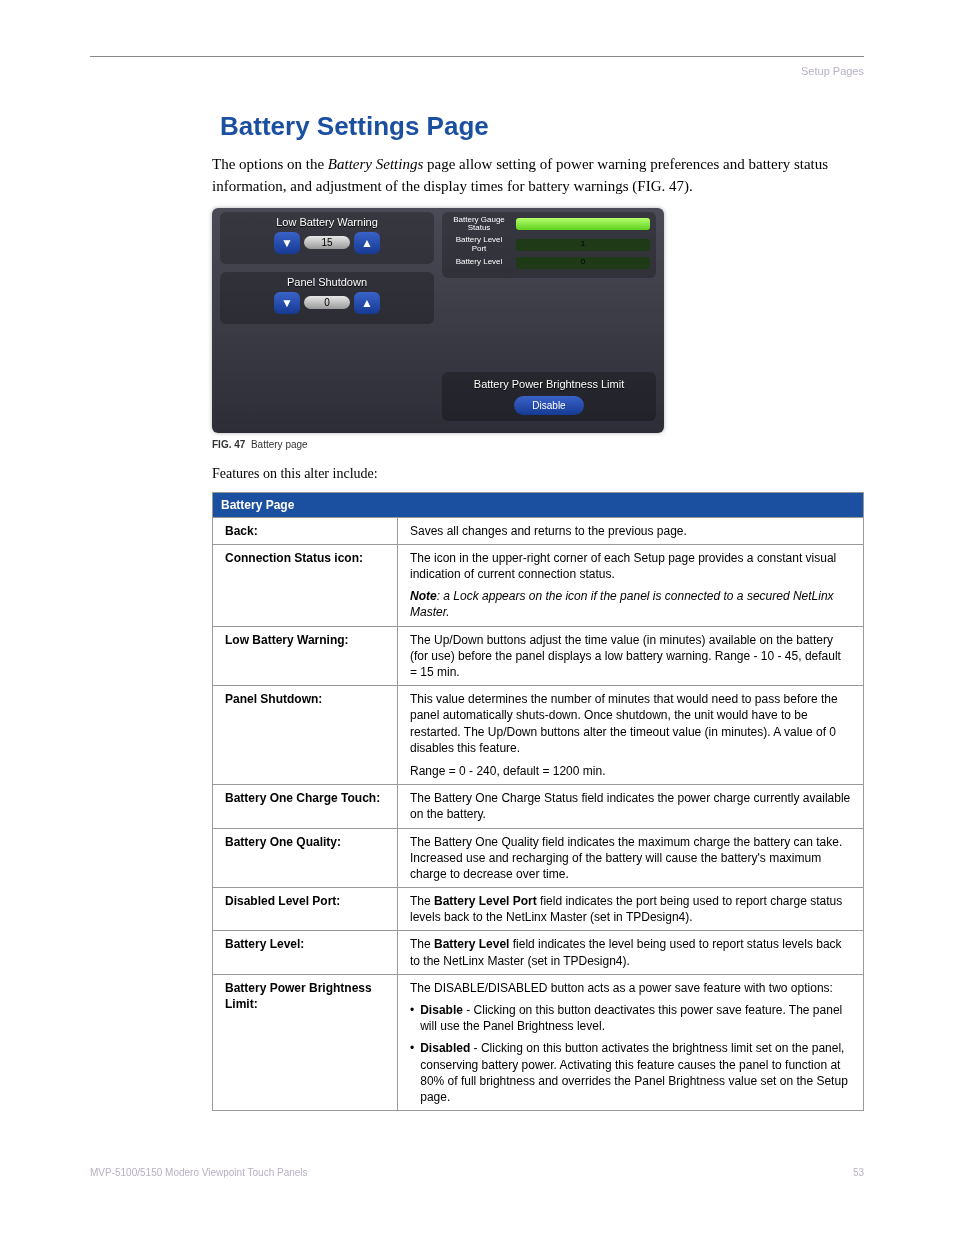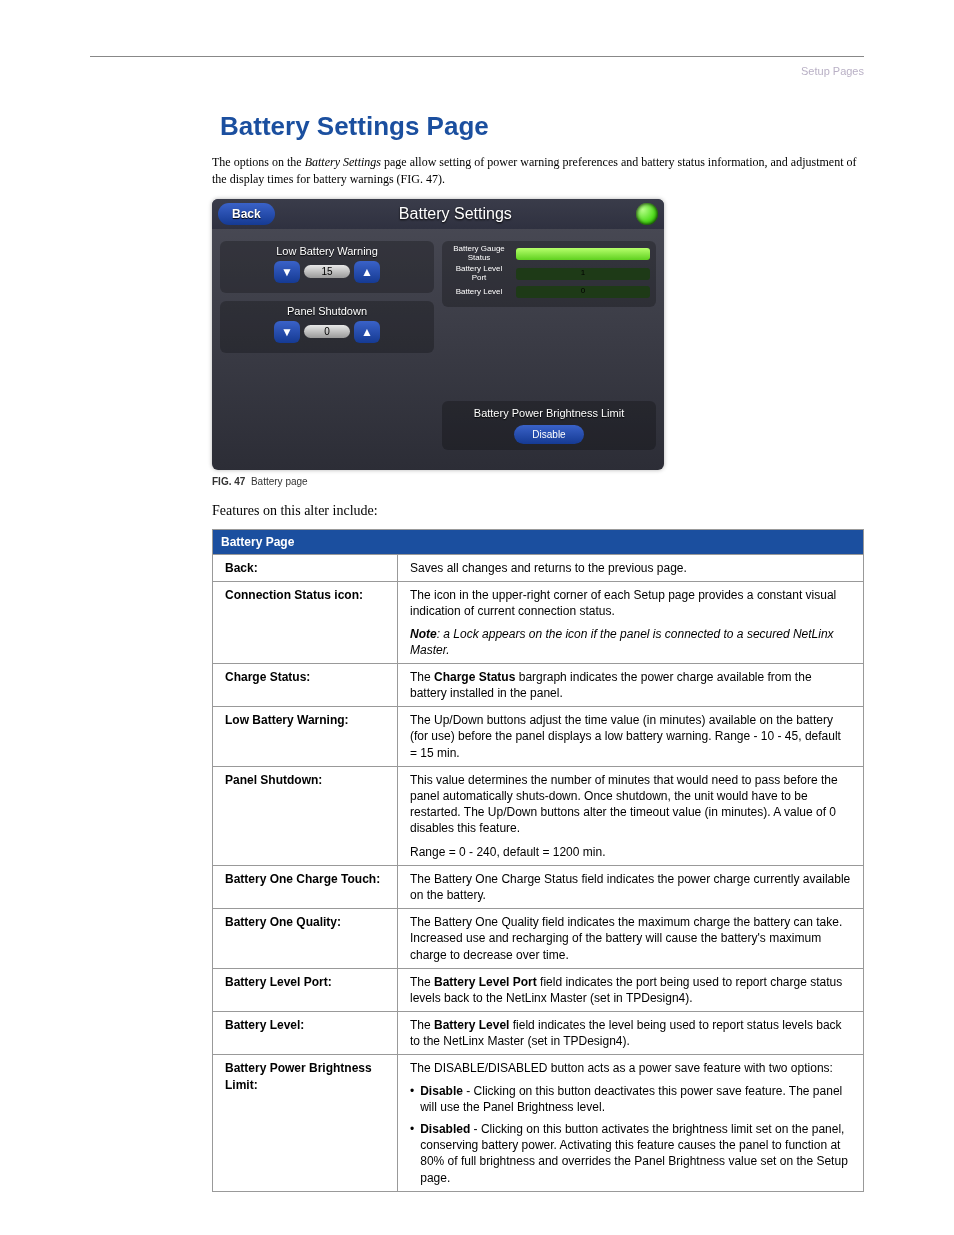--- a/index.html
+++ b/index.html
@@ -26,21 +26,21 @@
     margin-left: 122px;
   }
   h1 {
     color: #1b4f9f;
     font-size: 26px;
     font-weight: bold;
     margin: 0 0 12px 8px;
   }
   .intro {
     font-family: Georgia, "Times New Roman", serif;
-    font-size: 12px;
+    font-size: 15px;
     line-height: 1.45;
     margin-bottom: 10px;
   }
   .intro .em { font-style: italic; }
 
   
   .panel {
     width: 452px;
     background: linear-gradient(#4a4b56, #2c2d36);
     border-radius: 6px;
@@ -70,21 +70,21 @@
     text-align: center;
     font-size: 16px;
     text-shadow: 0 1px 2px #000;
   }
   .status-dot {
     width: 22px; height: 22px;
     border-radius: 50%;
     background: radial-gradient(circle at 30% 30%, #b8ff8a, #4cdc18 60%, #178b00);
     box-shadow: 0 0 4px #000 inset;
   }
-  .panel-body { display: flex; padding: 12px 8px; gap: 8px; }
+  .panel-body { display: flex; padding: 4px 8px; gap: 8px; }
   .panel-col { flex: 1; }
   .subgroup {
     background: rgba(0,0,0,.25);
     border-radius: 6px;
     padding: 4px 6px 10px 6px;
     margin-bottom: 8px;
   }
   .subgroup-title {
     text-align: center;
     font-size: 11px;
@@ -192,25 +192,20 @@
   <div class="header-right">Setup Pages</div>
 
   <div class="content">
     <h1>Battery Settings Page</h1>
 
     <div class="intro">
       <span>The options on the </span><span class="em">Battery Settings</span><span> page allow setting of power warning preferences and battery status information, and adjustment of the display times for battery warnings (FIG. 47).</span>
     </div>
 
     <div class="panel">
-      <div class="panel-header">
-        <div class="back-btn">Back</div>
-        <div class="panel-title">Battery Settings</div>
-        <div class="status-dot"></div>
-      </div>
       <div class="panel-body">
         <div class="panel-col">
           <div class="subgroup">
             <div class="subgroup-title">Low Battery Warning</div>
             <div class="stepper">
               <div class="step-btn">▼</div>
               <div class="step-val">15</div>
               <div class="step-btn">▲</div>
             </div>
           </div>
@@ -273,26 +268,20 @@
             </td>
           </tr>
           <tr>
             <td class="lbl">Connection Status icon:</td>
             <td>
               <div>The icon in the upper-right corner of each Setup page provides a constant visual indication of current connection status.</div>
               <div class="note-em" style="margin-top: 6px;"><b>Note</b>: a Lock appears on the icon if the panel is connected to a secured NetLinx Master.</div>
             </td>
           </tr>
           <tr>
-            <td class="lbl">Charge Status:</td>
-            <td>
-              <div>The <b>Charge Status</b> bargraph indicates the power charge available from the battery installed in the panel.</div>
-            </td>
-          </tr>
-          <tr>
             <td class="lbl">Low Battery Warning:</td>
             <td>
               <div>The Up/Down buttons adjust the time value (in minutes) available on the battery (for use) before the panel displays a low battery warning. Range - 10 - 45, default = 15 min.</div>
             </td>
           </tr>
           <tr>
             <td class="lbl">Panel Shutdown:</td>
             <td>
               <div>This value determines the number of minutes that would need to pass before the panel automatically shuts-down. Once shutdown, the unit would have to be restarted. The Up/Down buttons alter the timeout value (in minutes). A value of 0 disables this feature.</div>
               <div style="margin-top: 7px;">Range = 0 - 240, default = 1200 min.</div>
@@ -304,21 +293,21 @@
               <div>The Battery One Charge Status field indicates the power charge currently available on the battery.</div>
             </td>
           </tr>
           <tr>
             <td class="lbl">Battery One Quality:</td>
             <td>
               <div>The Battery One Quality field indicates the maximum charge the battery can take. Increased use and recharging of the battery will cause the battery's maximum charge to decrease over time.</div>
             </td>
           </tr>
           <tr>
-            <td class="lbl">Battery Level Port:</td>
+            <td class="lbl">Disabled Level Port:</td>
             <td>
               <div>The <b>Battery Level Port</b> field indicates the port being used to report charge status levels back to the NetLinx Master (set in TPDesign4).</div>
             </td>
           </tr>
           <tr>
             <td class="lbl">Battery Level:</td>
             <td>
               <div>The <b>Battery Level</b> field indicates the level being used to report status levels back to the NetLinx Master (set in TPDesign4).</div>
             </td>
           </tr>

